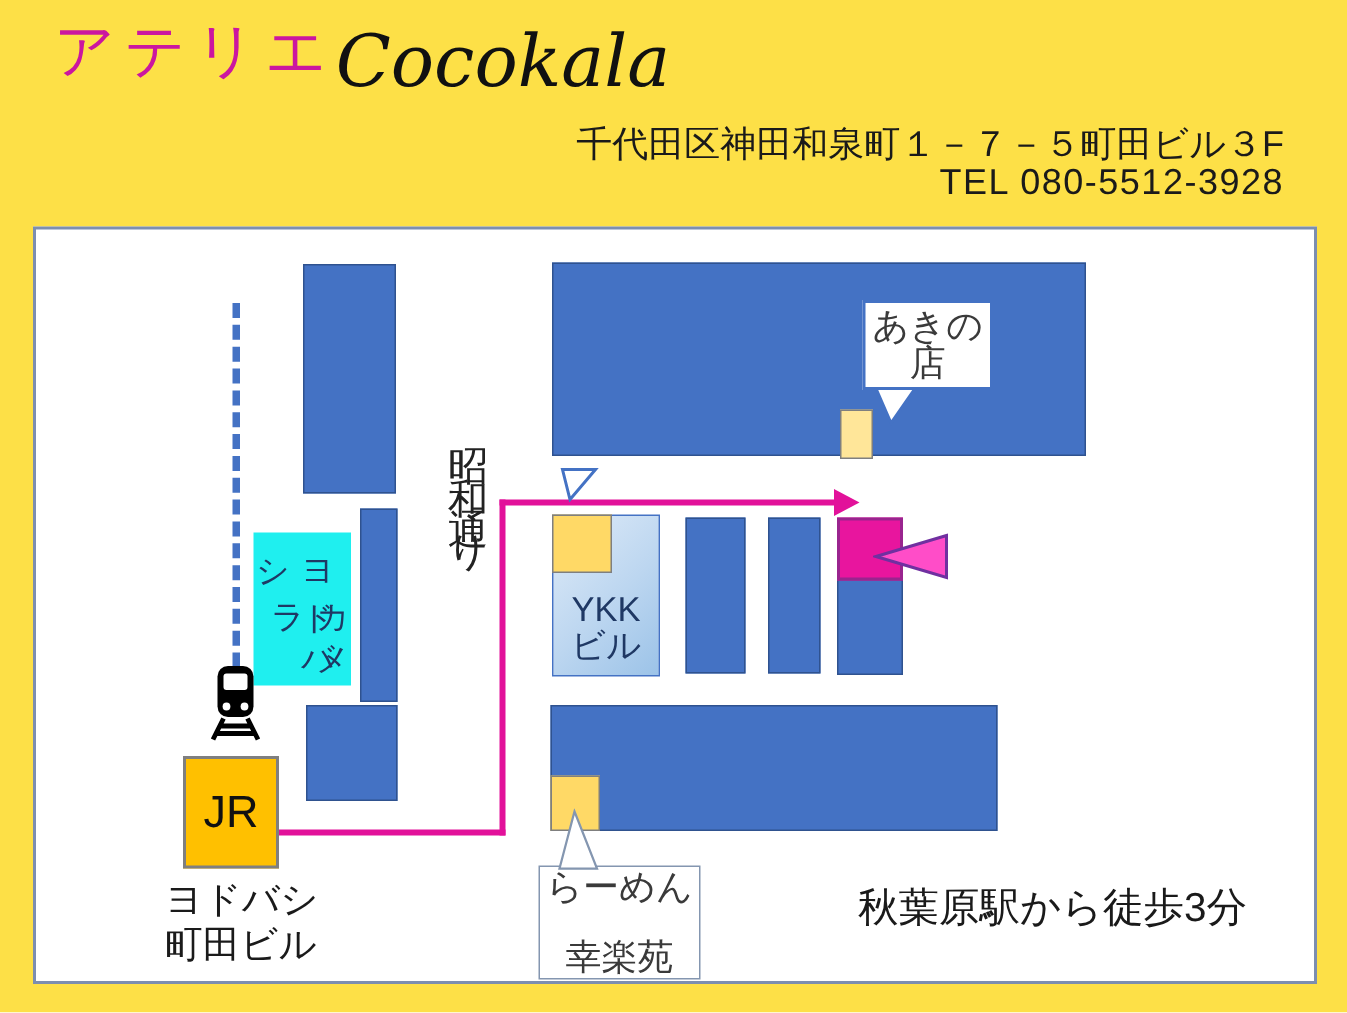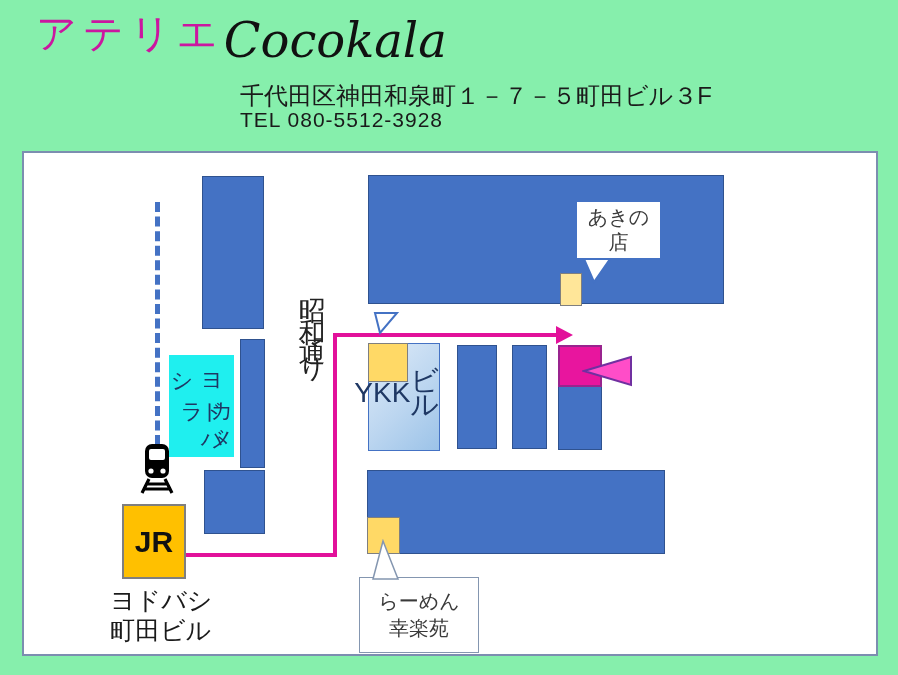--- a/index.html
+++ b/index.html
@@ -1,37 +1,37 @@
 <!DOCTYPE html>
 <html style="--title-magenta: #CB16A0; --building-blue: #4472C4; --building-border: #2F528F; --route-pink: #E2119A; --cyan-fill: #1FEFEF; --navy-text: #1F3864; --jr-orange: #FFC000; --jr-border: #7F7F7F; --marker-yellow: #FFD966; --marker-yellow-light: #FFE699; --marker-border: #7F7F7F; --machida-magenta: #E8159E; --machida-border: #99248E; --callout-pink: #FF4DC8; --callout-pink-border: #7030A0; --callout-blue-border: #4472C4; --slate-border: #8496B0; --map-border: #7C8EB0; --ykk-border: #4472C4; --text-dark: #3A3A3A;"><head>
 <meta charset="utf-8">
 <style>
   * { margin: 0; padding: 0; box-sizing: border-box; }
   html,body { background: #fff; }
   #page {
     position: relative;
     width: 898px; height: 675px;
-    background: #86efac;
+    background: #fde047;
     font-family: "Liberation Sans", sans-serif;
     overflow: hidden;
   }
   
   #title-row { position: absolute; left: 36px; top: 6px; white-space: nowrap; }
   #title-jp {
     color: var(--title-magenta);
     font-size: 40px; letter-spacing: 6px;
     vertical-align: 10px;
   }
   #title-en {
     font-family: "DejaVu Serif", serif;
     font-style: italic; font-size: 48px; color: #111;
   }
-  .addr-line { position: absolute; left: 240px; width: 616px; text-align: left; color: #1a1a1a; }
+  .addr-line { position: absolute; left: 240px; width: 616px; text-align: right; color: #1a1a1a; }
   #address { top: 80px; font-size: 24px; }
-  #tel { top: 108px; font-size: 21px; letter-spacing: 1px; }
+  #tel { top: 108px; font-size: 24px; letter-spacing: 1px; }
 
   
   #map {
     position: absolute; left: 22px; top: 151px;
     width: 856px; height: 505px;
     border: 2px solid var(--map-border);
     background: #fff;
   }
   #map > * { position: absolute; }
 
@@ -71,59 +71,59 @@
 
   #street-label {
     left:270px; top:124px; font-size:27px; letter-spacing:20px;
     color:#222; height:210px;
   }
 
   #ykk-building {
     left:344px; top:190px; width:72px; height:108px;
     background: linear-gradient(135deg, #DFEBF8 0%, #BCD6F0 55%, #9CC3E8 100%);
     border: 1.5px solid var(--ykk-border);
-    display:flex; justify-content:flex-end; align-items:center;
+    display:flex; flex-direction:column; justify-content:flex-end; align-items:center;
     padding-bottom: 8px;
-    color: var(--navy-text); font-size: 28px; line-height: 24px; text-align:center;
+    color: var(--navy-text); font-size: 23px; line-height: 24px; text-align:center;
   }
   .marker { border: 1.5px solid var(--marker-border); }
   #risona-marker { left:344px; top:190px; width:40px; height:39px; background: var(--marker-yellow); }
   #akino-marker  { left:536px; top:120px; width:22px; height:33px; background: var(--marker-yellow-light); }
   #ramen-marker  { left:343px; top:364px; width:33px; height:37px; background: var(--marker-yellow); }
   #machida-marker{ left:534px; top:192px; width:44px; height:42px;
                    background: var(--machida-magenta); border:2px solid var(--machida-border); }
 
   .callout {
     background:#fff; border:2px solid var(--callout-blue-border);
     display:flex; flex-direction:column; justify-content:center; align-items:center;
     text-align:center; color: var(--text-dark); z-index: 5;
   }
-  #akino-callout  { left:551px; top:47px;  width:87px;  height:60px; font-size:20px; line-height:25px; }
+  #akino-callout  { left:551px; top:47px;  width:87px;  height:60px; font-size:24px; line-height:25px; }
   #risona-callout { left:340px; top:101px; width:88px;  height:60px; font-size:20px; line-height:25px; }
-  #ramen-callout  { left:335px; top:424px; width:120px; height:76px; font-size:20px; line-height:27px;
-                    border: 1.5px solid var(--slate-border); }
+  #ramen-callout  { left:335px; top:424px; width:108px; height:76px; font-size:24px; line-height:27px;
+                    border: 1.5px solid var(--slate-border); justify-content: space-between; }
   #machida-callout{
     left:604px; top:199px; width:149px; height:86px;
     background: var(--callout-pink); border:2px solid var(--callout-pink-border);
     color:#fff; font-size:26px; line-height:34px;
   }
   .tail { z-index: 6; }
   #akino-tail   { left:550px; top:105px; }
   #risona-tail  { left:348px; top:159px; }
   #ramen-tail   { left:347px; top:386px; }
   #machida-tail { left:558px; top:202px; }
   .tail-white polygon { fill:#fff; stroke: var(--callout-blue-border); stroke-width:2; }
   .tail-slate polygon { fill:#fff; stroke: var(--slate-border); stroke-width:1.5; }
   .tail-pink  polygon { fill: var(--callout-pink); stroke: var(--callout-pink-border); stroke-width:2; }
 
   #jr-box {
     left:98px; top:351px; width:64px; height:75px;
     background: var(--jr-orange); border:2px solid var(--jr-border);
     display:flex; justify-content:center; align-items:center;
-    font-size:30px; font-weight:bold; color:#111;
+    font-size:30px; font-weight:normal; color:#111;
   }
   #train-icon { left:114px; top:290px; }
 
   #station-label { left:86px; top:432px; font-size:25px; line-height:30px; color:#1a1a1a; }
   #walk-note { left:548px; top:434px; font-size:27px; color:#1a1a1a; }
 </style>
 </head>
 <body>
 
 <div id="page">
@@ -200,15 +200,16 @@
       <path d="M11 36 L4 50 M27 36 L34 50 M8 41 L30 41 M5 46 L33 46" stroke="#000" stroke-width="3.2"></path>
     </svg>
     <div id="jr-box">
       <span>JR</span>
     </div>
     <div id="station-label">
       <div>ヨドバシ</div>
       <div>町田ビル</div>
     </div>
 
+    <div id="walk-note">秋葉原駅から徒歩3分</div>
   </div>
 
 </div>
 
 </body></html>

